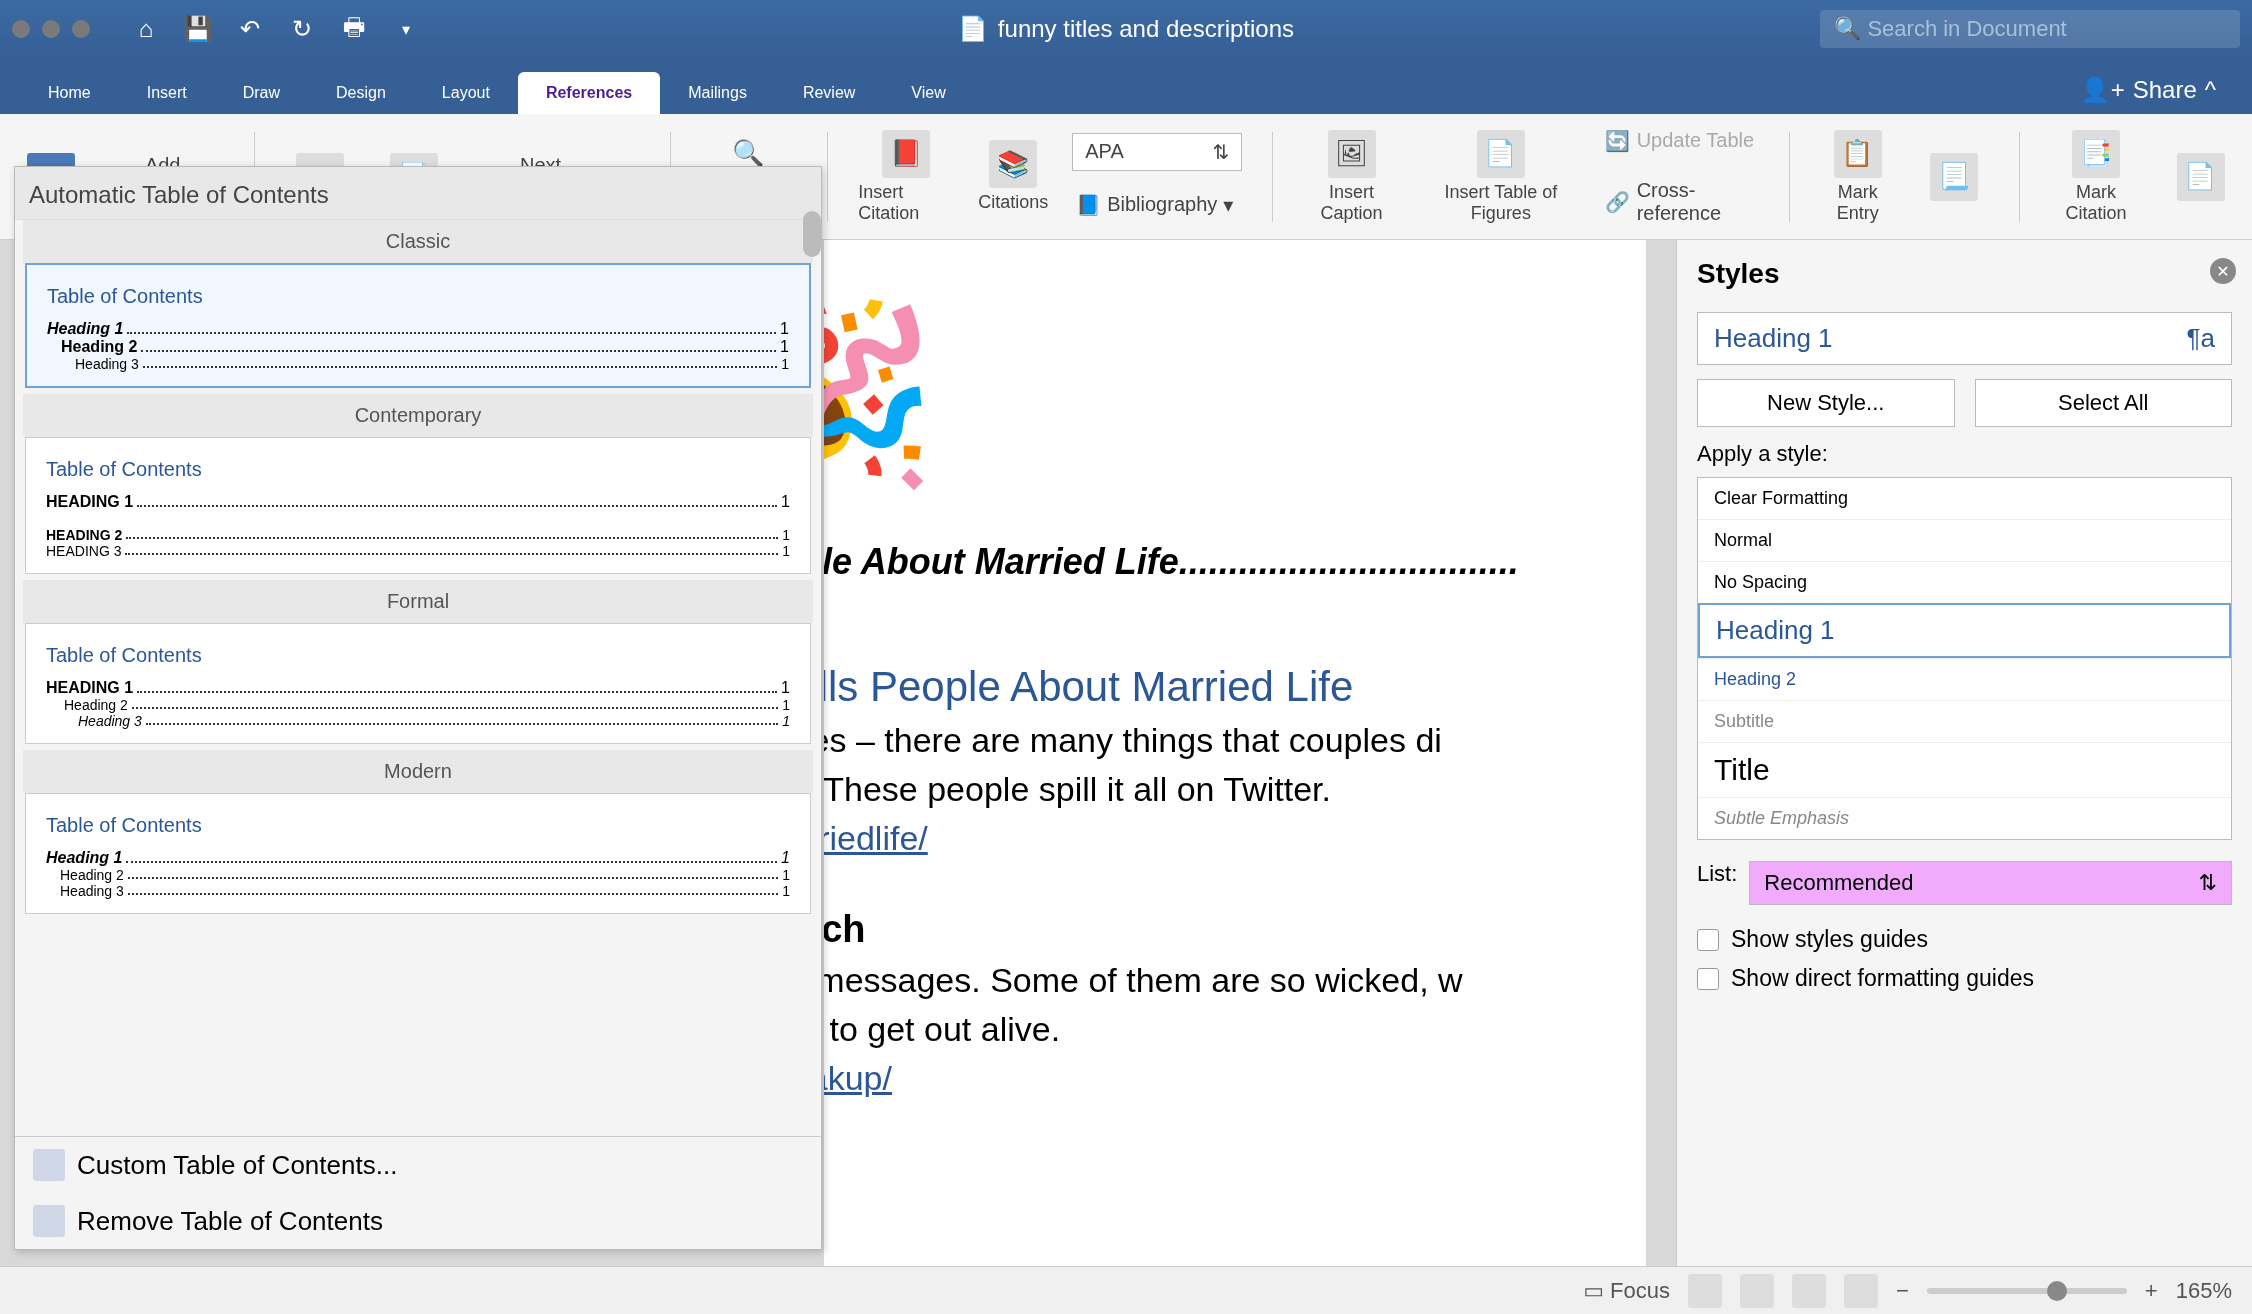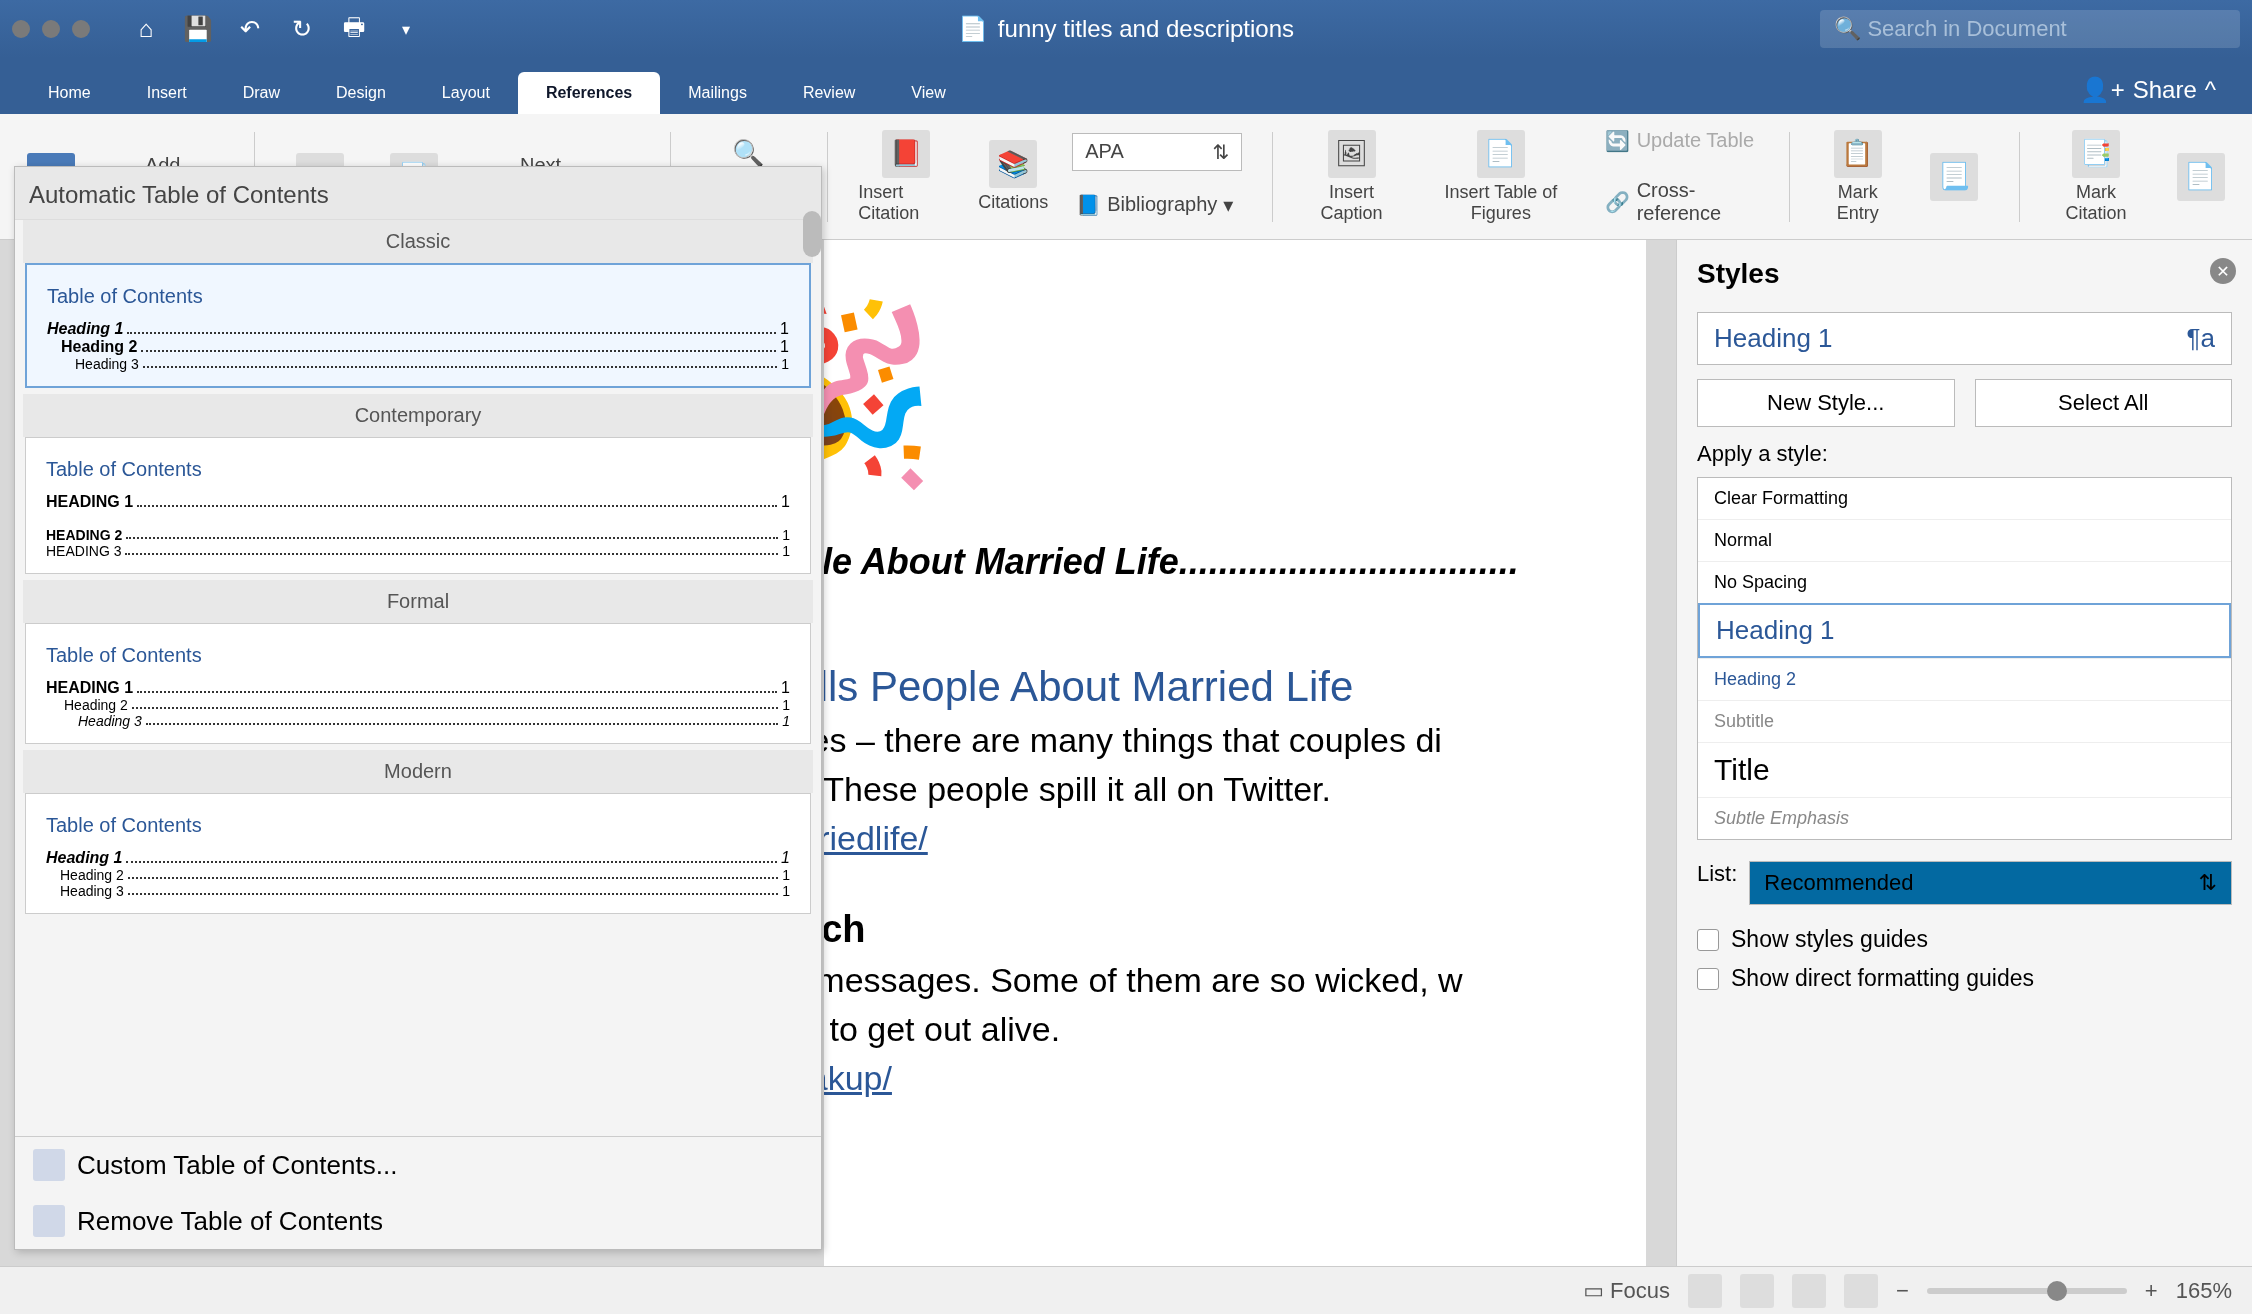--- a/index.html
+++ b/index.html
@@ -5,21 +5,21 @@
 *{margin:0;padding:0;box-sizing:border-box;font-family:-apple-system,BlinkMacSystemFont,"Segoe UI",sans-serif}
 body{background:#e8e8e8;width:2252px;height:1314px;overflow:hidden;position:relative}
 .titlebar{height:58px;background:linear-gradient(#3d6aa3,#355f95);display:flex;align-items:center;color:#fff;padding:0 12px}
 .traffic{display:flex;gap:12px;margin-right:30px}
 .traffic span{width:18px;height:18px;border-radius:50%;background:#7a7a7a}
 .tb-icon{width:36px;height:36px;display:flex;align-items:center;justify-content:center;font-size:24px;margin:0 8px;cursor:pointer}
 .doc-title{flex:1;text-align:center;font-size:24px;display:flex;align-items:center;justify-content:center;gap:10px}
 .search-box{background:rgba(255,255,255,.15);border-radius:4px;padding:6px 14px;width:420px;font-size:22px;color:#cde;display:flex;align-items:center;gap:6px}
 .tabs{height:56px;background:#355f95;display:flex;align-items:flex-end;padding:0 20px;color:#fff}
 .tab{padding:12px 28px;font-size:16px;cursor:pointer;border-radius:6px 6px 0 0}
-.tab.active{background:#fff;color:#0f172a;font-weight:600}
+.tab.active{background:#fff;color:#4c1d95;font-weight:600}
 .share{margin-left:auto;padding:10px 16px;font-size:24px;display:flex;align-items:center;gap:8px}
 .ribbon{height:126px;background:#f5f5f5;border-bottom:1px solid #ccc;display:flex;align-items:center;padding:0 16px;gap:24px;font-size:18px;color:#444}
 .r-btn{display:flex;flex-direction:column;align-items:center;gap:4px;cursor:pointer;min-width:70px}
 .r-btn .ico{width:48px;height:48px;background:#ddd;border-radius:3px;display:flex;align-items:center;justify-content:center;font-size:26px}
 .r-small{display:flex;align-items:center;gap:6px;cursor:pointer;padding:4px;font-size:20px}
 .r-sep{width:1px;height:90px;background:#ccc;margin:0 6px}
 .r-stack{display:flex;flex-direction:column;gap:8px}
 .toc-popup{position:absolute;left:14px;top:166px;width:808px;height:1084px;background:#f4f4f4;border:1px solid #bbb;box-shadow:2px 2px 8px rgba(0,0,0,.2);z-index:100;display:flex;flex-direction:column}
 .toc-header{padding:14px 14px 10px;font-size:24px;color:#444;background:#e8e8e8;border-bottom:1px solid #ddd}
 .toc-scroll{flex:1;overflow-y:auto;padding:0 8px}
@@ -51,21 +51,21 @@
 .sp-btn{flex:1;background:#fff;border:1px solid #bbb;padding:10px;font-size:22px;cursor:pointer;text-align:center}
 .sp-list{border:1px solid #bbb;margin-top:6px}
 .sp-item{background:#fff;border-top:1px solid #eee;padding:10px 16px;font-size:18px;cursor:pointer}
 .sp-item:first-child{border-top:none}
 .sp-item.sel{border:2px solid #6fa3d8;color:#2b5797;font-size:26px}
 .sp-item.h2{color:#2b5797}
 .sp-item.ttl{font-size:30px}
 .sp-item.sub{color:#888}
 .sp-item.se{font-style:italic;color:#888}
 .sp-list-row{display:flex;gap:12px;margin:21px 0}
-.sp-select{flex:1;background:#0369a1;border:1px solid #bbb;padding:8px 14px;font-size:22px}
+.sp-select{flex:1;background:#f0abfc;border:1px solid #bbb;padding:8px 14px;font-size:22px}
 .sp-check{display:flex;align-items:center;gap:12px;font-size:23px;margin:12px 0;cursor:pointer}
 .sp-check .cb{width:22px;height:22px;border:1px solid #999;border-radius:3px;background:#fff}
 .statusbar{position:absolute;left:0;right:0;bottom:0;height:48px;background:#f0f0f0;border-top:1px solid #ccc;display:flex;align-items:center;justify-content:flex-end;gap:18px;padding:0 20px;font-size:22px;color:#555}
 .sb-ico{width:34px;height:34px;background:#ddd;border-radius:3px;cursor:pointer}
 .zoom-slider{width:200px;height:6px;background:#ccc;position:relative;border-radius:3px}
 .zoom-thumb{position:absolute;left:120px;top:-7px;width:20px;height:20px;border-radius:50%;background:#888}
 .apa-sel{background:#fff;border:1px solid #bbb;padding:6px 12px;font-size:20px;width:170px;display:flex;justify-content:space-between;align-items:center}
 </style>
 </head>
 <body>

